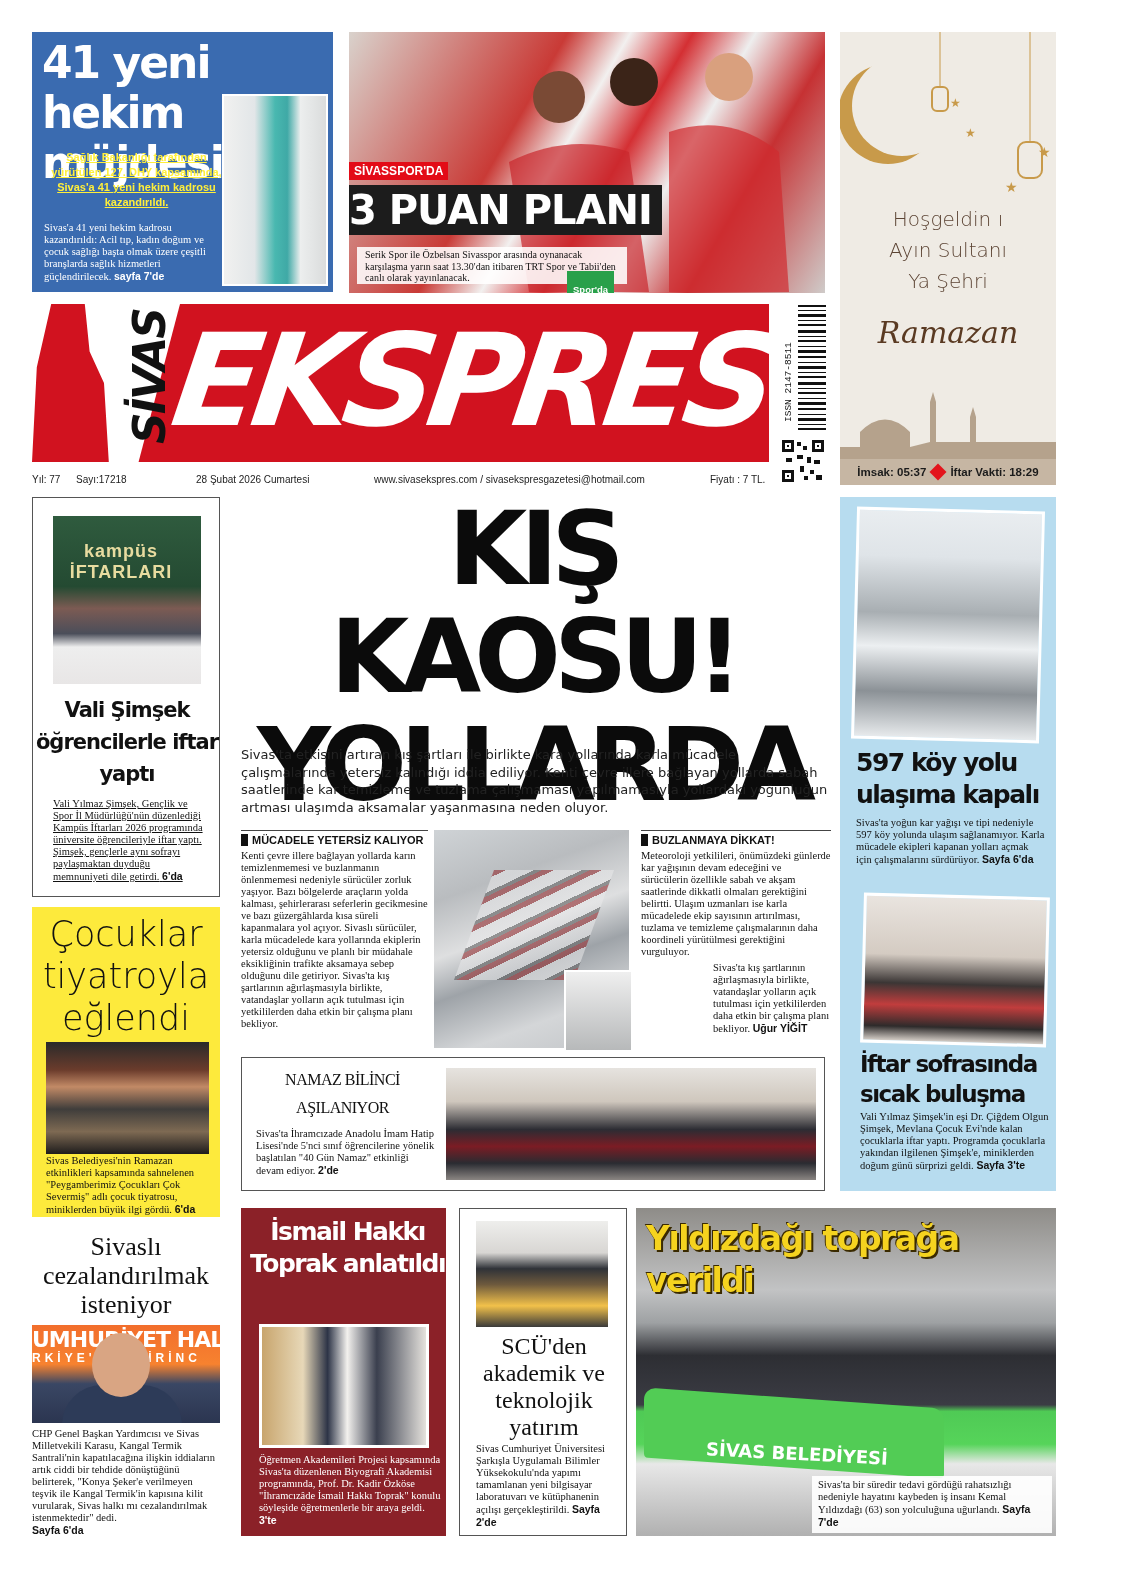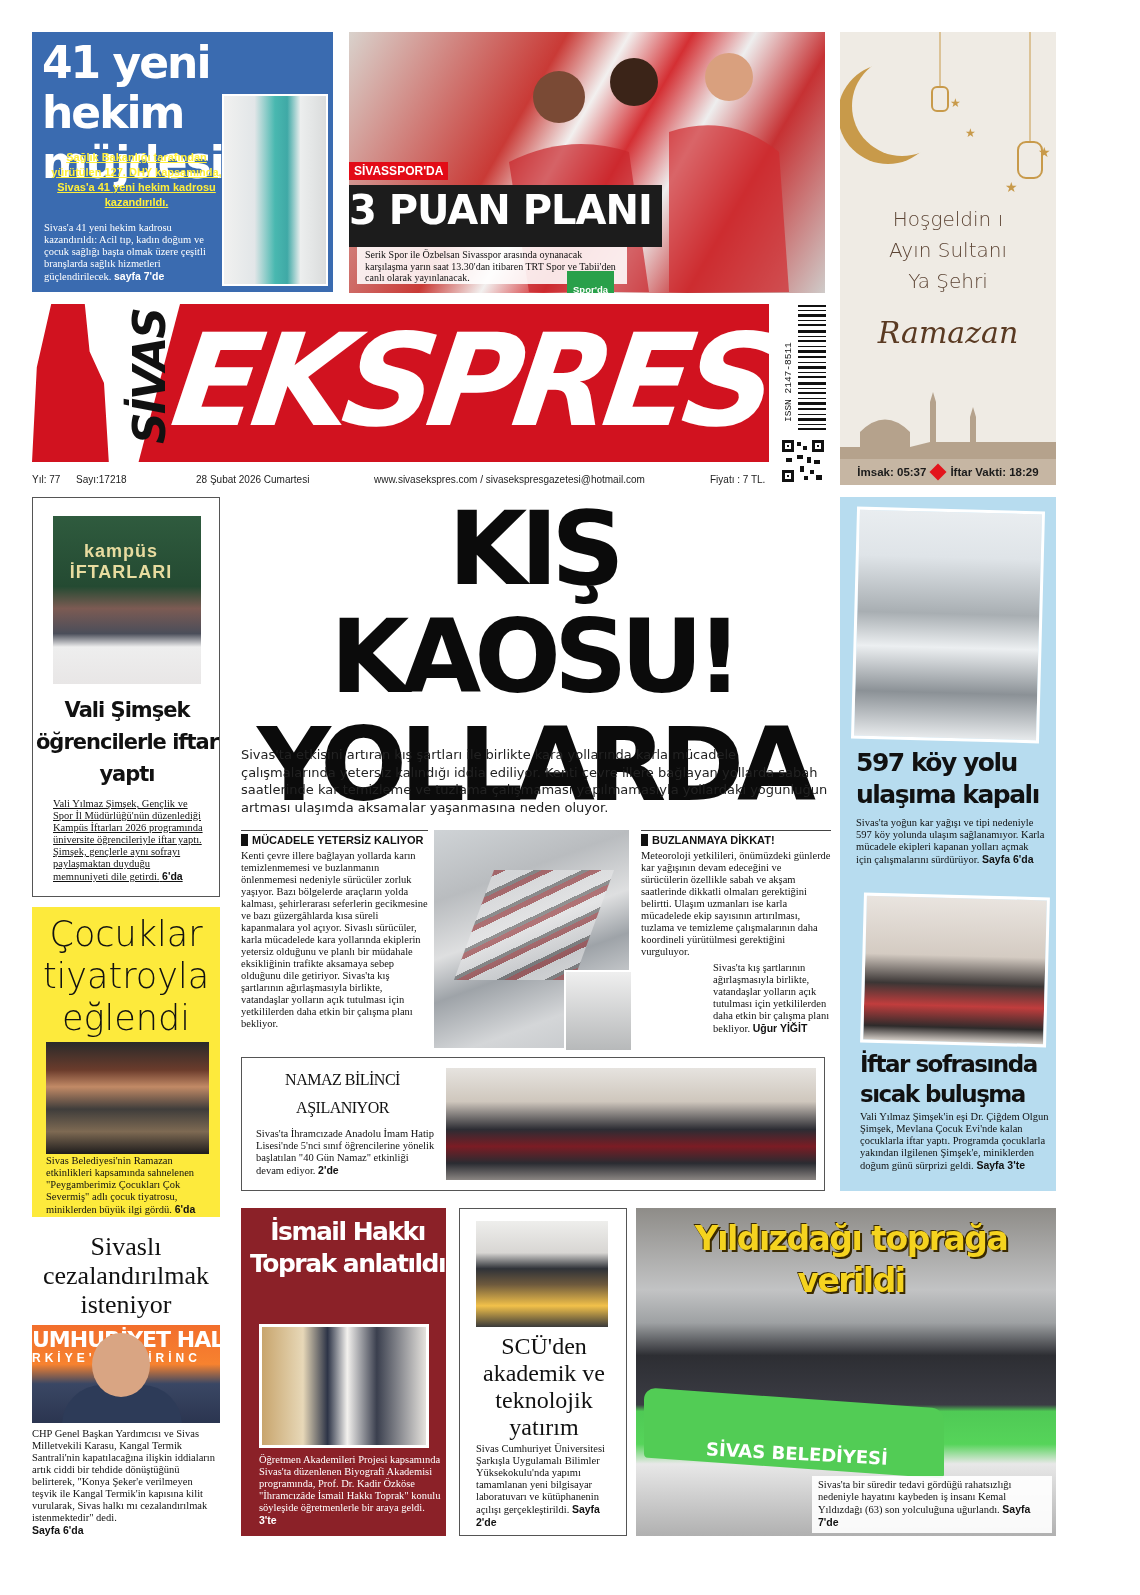--- a/index.html
+++ b/index.html
@@ -12,21 +12,21 @@
   
   #hekim{left:32px;top:32px;width:301px;height:260px;background:#3a6bb0;}
   #hekim .title{left:10px;top:6px;width:290px;color:#fff;font-family:"DejaVu Sans",sans-serif;font-weight:bold;font-size:44px;line-height:50px;letter-spacing:-2px;}
   #hekim .sub{left:12px;top:118px;width:185px;text-align:center;color:#ffef3a;font-family:"Liberation Sans",sans-serif;font-weight:bold;font-size:11px;line-height:15px;text-decoration:underline;}
   #hekim .desc{left:12px;top:190px;width:175px;color:#fff;font-size:10.5px;line-height:12px;}
   #hekim .photo{left:190px;top:62px;width:106px;height:192px;background:linear-gradient(90deg,#f1f1f0 0%,#e2e6e8 30%,#49b8b0 50%,#3fa9a6 62%,#eceeee 75%,#dadcdc 100%);border:2px solid #fff;}
 
   
   #spor{left:349px;top:32px;width:476px;height:261px;background:linear-gradient(120deg,#d9d2cc 0%,#c93a36 35%,#f2f0ef 45%,#d42f33 55%,#eee 65%,#c63133 78%,#cfcbc9 100%);overflow:hidden;}
   #spor .kicker{left:0;top:130px;background:#e30b17;color:#fff;font-family:"Liberation Sans",sans-serif;font-weight:bold;font-size:12px;padding:2px 5px;}
-  #spor .headline{left:-6px;top:153px;background:#1c1c1c;color:#fff;font-family:"DejaVu Sans",sans-serif;font-weight:bold;font-size:40px;line-height:50px;padding:0 10px 12px 6px;letter-spacing:-1px;}
+  #spor .headline{left:-6px;top:153px;background:#1c1c1c;color:#fff;font-family:"DejaVu Sans",sans-serif;font-weight:bold;font-size:40px;line-height:50px;padding:0 10px 0 6px;letter-spacing:-1px;}
   #spor .desc{left:8px;top:215px;width:270px;background:rgba(255,255,255,.88);font-size:10px;line-height:11.5px;padding:2px 5px 0 8px;}
   #spor .tag{left:218px;top:239px;background:#29a04a;color:#fff;font-family:"Liberation Sans",sans-serif;font-weight:bold;font-size:9.5px;padding:13px 6px;}
 
   
   #ramazan{left:840px;top:32px;width:216px;height:453px;background:#efebe4;overflow:hidden;}
   #ramazan .moon{left:12px;top:24px;width:100px;height:100px;border-radius:50%;box-shadow:-14px 8px 0 0 #c89a4a;}
   #ramazan .greet{left:0;top:172px;width:216px;text-align:center;color:#5c4434;font-family:"DejaVu Sans",sans-serif;font-weight:200;font-size:20px;line-height:31px;}
   #ramazan .script{left:0;top:283px;width:216px;text-align:center;color:#5a3a22;font-family:"DejaVu Serif",serif;font-style:italic;font-size:30px;}
   #ramazan .mosque{left:0;top:360px;width:216px;height:70px;}
   #ramazan .times{left:0;top:427px;width:216px;height:26px;background:#c6b6a3;display:flex;align-items:center;justify-content:center;gap:6px;font-family:"Liberation Sans",sans-serif;font-weight:bold;font-size:11.5px;color:#1b1b1b;}
@@ -107,21 +107,21 @@
   #ismail .desc{left:18px;top:246px;width:182px;color:#fff;}
 
   
   #scu{left:459px;top:1208px;width:168px;height:328px;border:1.5px solid #555;}
   #scu .photo{left:16px;top:12px;width:132px;height:106px;background:linear-gradient(180deg,#eeeeec 0%,#d8d6d3 30%,#2f3238 45%,#6e5a3d 60%,#f2c14a 80%,#3a3a3a 100%);}
   #scu .title{left:0;top:124px;width:168px;text-align:center;font-family:"Liberation Serif",serif;font-size:24px;line-height:27px;}
   #scu .desc{left:16px;top:234px;width:140px;}
 
   
   #yildiz{left:636px;top:1208px;width:420px;height:328px;background:linear-gradient(180deg,#8e8c88 0%,#c2c3c4 25%,#9ea1a3 35%,#2d2e33 45%,#3b3c44 60%,#4fca55 62%,#56d45a 72%,#e8e8e8 78%,#b0b0b0 100%);overflow:hidden;}
-  #yildiz .title{left:10px;top:10px;width:410px;text-align:center;font-family:"DejaVu Sans",sans-serif;font-weight:bold;font-size:33px;line-height:42px;color:#f5d31f;letter-spacing:-1.5px;text-shadow:2px 2px 0 #3a2a00,-1px -1px 0 #3a2a00;}
+  #yildiz .title{left:10px;top:10px;width:410px;text-align:left;font-family:"DejaVu Sans",sans-serif;font-weight:bold;font-size:33px;line-height:42px;color:#f5d31f;letter-spacing:-1.5px;text-shadow:2px 2px 0 #3a2a00,-1px -1px 0 #3a2a00;}
   #yildiz .coffin{left:8px;top:190px;width:300px;height:70px;background:#52cc55;border-radius:12px 12px 4px 4px;transform:skewY(4deg);}
   #yildiz .coffin-label{left:70px;top:235px;color:#fff;font-family:"DejaVu Sans",sans-serif;font-weight:bold;font-size:18px;transform:rotate(3deg);white-space:nowrap;}
   #yildiz .desc{left:176px;top:268px;width:240px;background:rgba(255,255,255,.92);padding:3px 5px 4px 6px;}
 </style>
 </head>
 <body>
 
 <div id="hekim" class="abs">
   <div class="abs title">41 yeni hekim müjdesi</div>
   <div class="abs sub">Sağlık Bakanlığı tarafından yürütülen 127. DHY kapsamında, Sivas'a 41 yeni hekim kadrosu kazandırıldı.</div>

